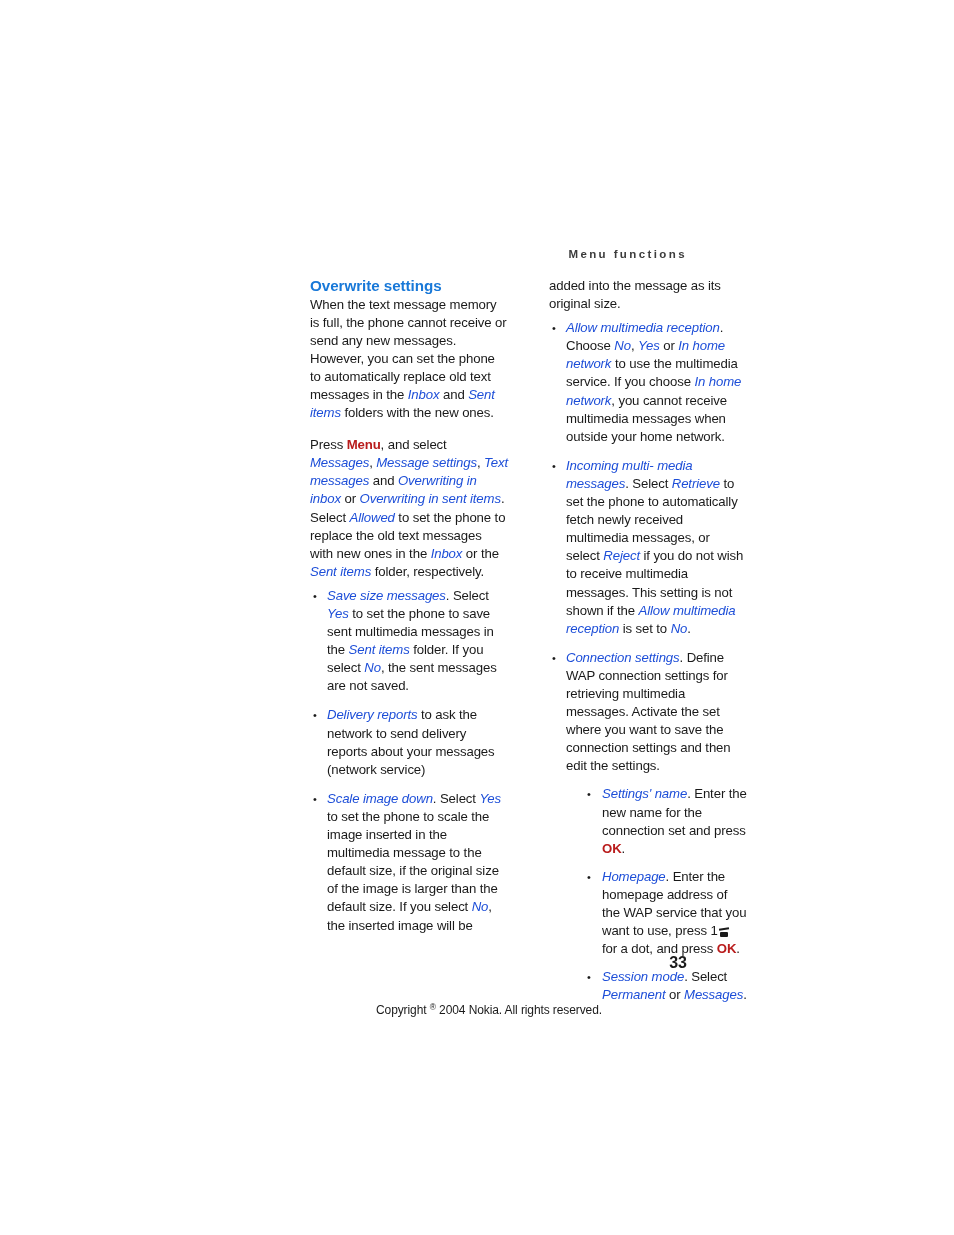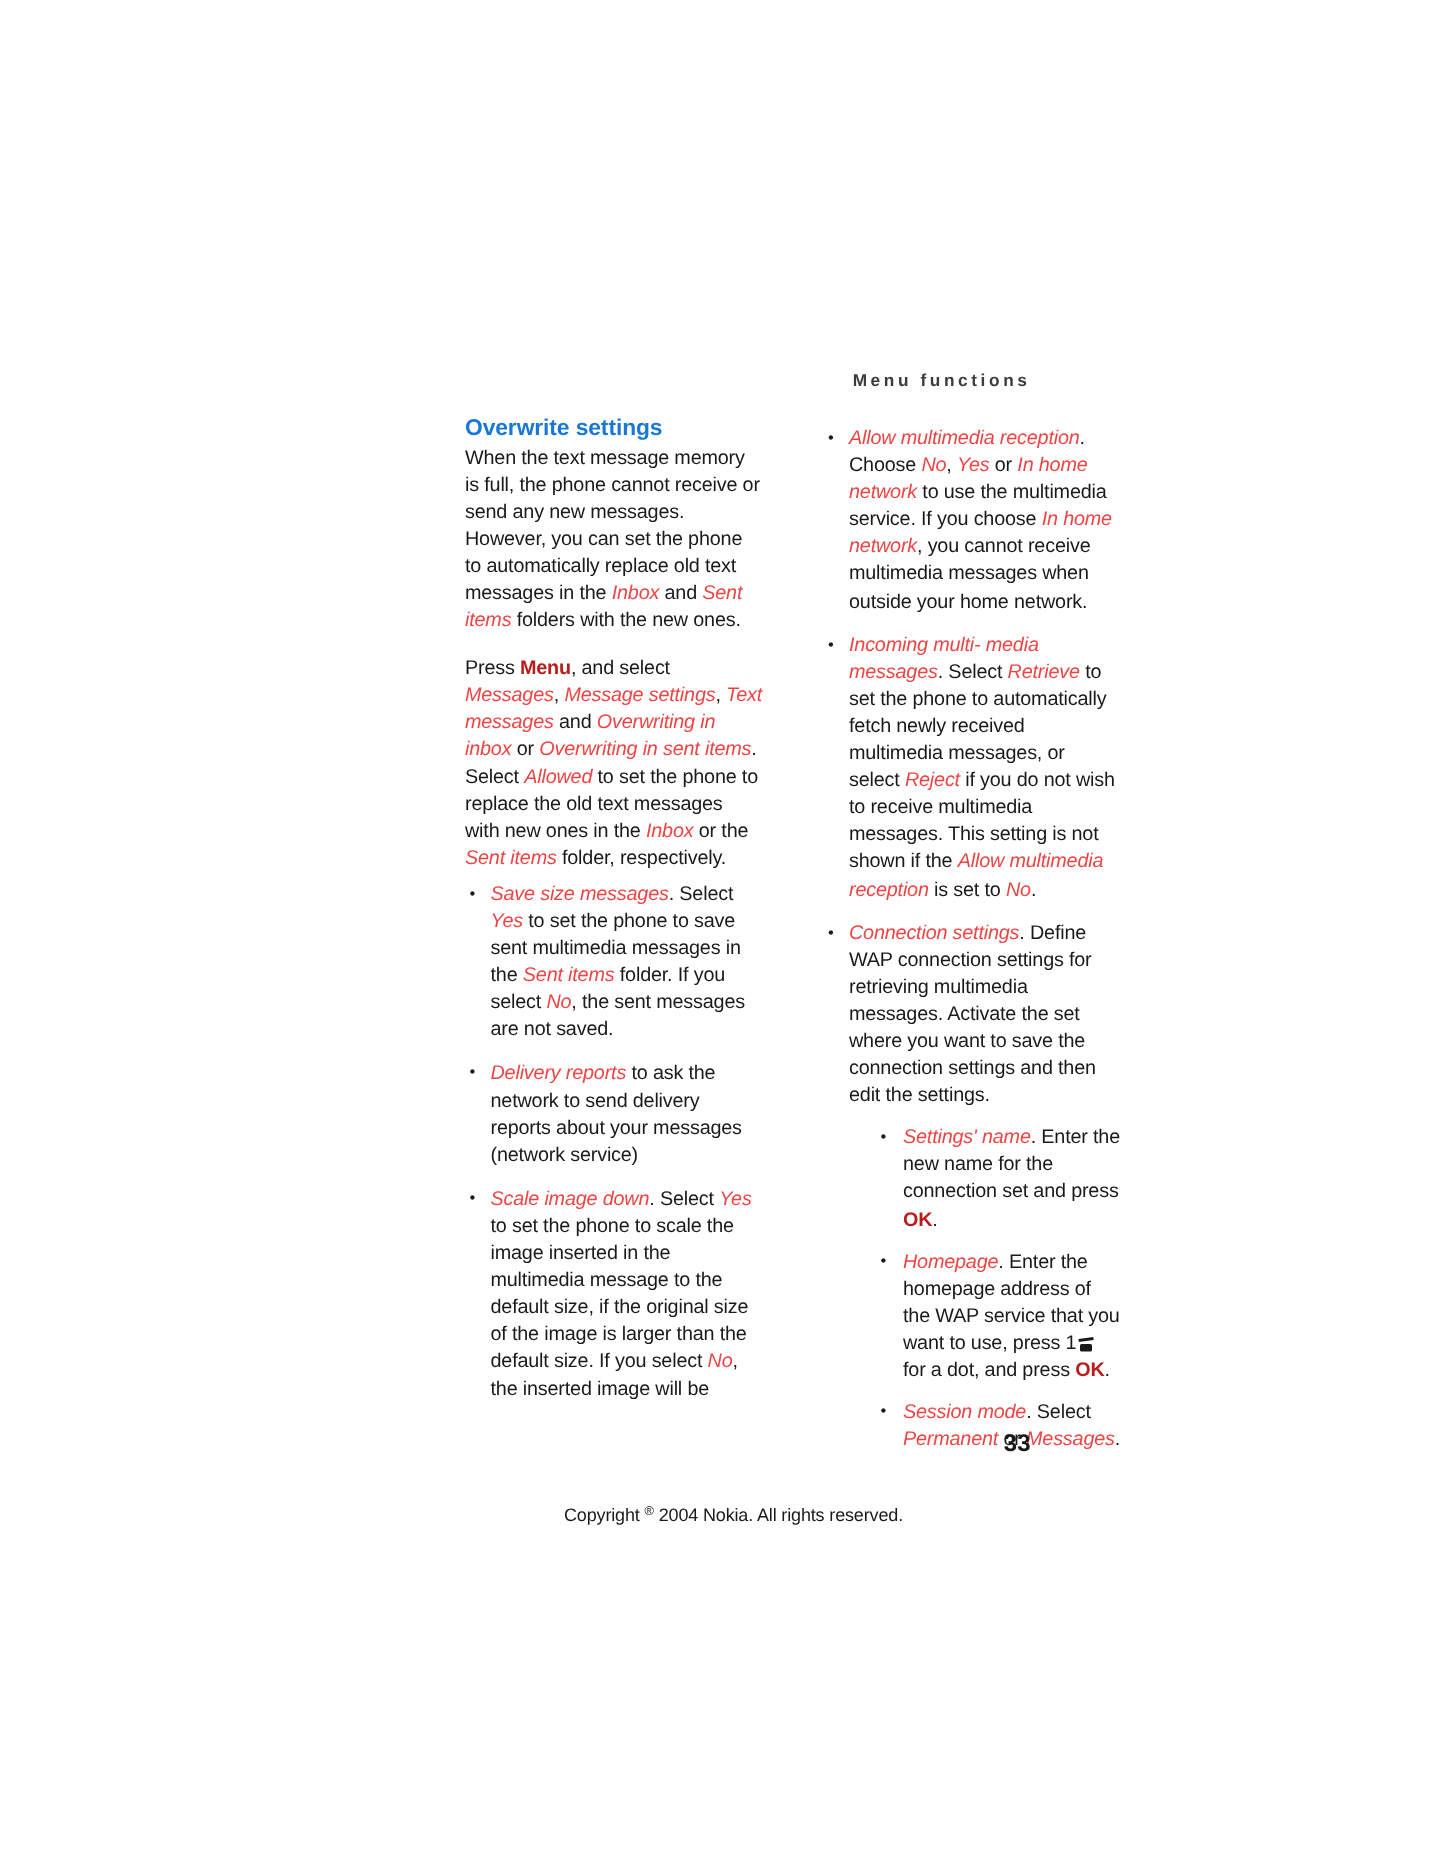--- a/index.html
+++ b/index.html
@@ -110,21 +110,21 @@
     position: absolute;
     left: 3px;
     top: 0;
     font-size: 11px;
     line-height: 18.1px;
   }
   ul.blist > li.has-sub > ul.blist2 { margin-top: 3px; margin-left: 18px; }
 
   i.term {
     font-style: italic;
-    color: #ef4444;
+    color: #1d4ed8;
     font-weight: normal;
   }
   b.key {
     font-weight: bold;
     color: #b91c1c;
   }
 
   .keyglyph {
     display: inline-block;
     position: relative;
@@ -215,20 +215,21 @@
 
         <li>
           <span class="bullet">•</span><i class="term">Scale image down</i><span>. Select </span><i class="term">Yes</i><span> to set the phone to scale the image inserted in the multimedia message to the default size, if the original size of the image is larger than the default size. If you select </span><i class="term">No</i><span>, the inserted image will be</span>
         </li>
 
       </ul>
     </div>
 
     <div class="col col-right">
 
+      <p class="para">added into the message as its original size.</p>
 
       <ul class="blist">
 
         <li>
           <span class="bullet">•</span><i class="term">Allow multimedia reception</i><span>. Choose </span><i class="term">No</i><span>, </span><i class="term">Yes</i><span> or </span><i class="term">In home network</i><span> to use the multimedia service. If you choose </span><i class="term">In home network</i><span>, you cannot receive multimedia messages when outside your home network.</span>
         </li>
 
         <li>
           <span class="bullet">•</span><i class="term">Incoming multi- media messages</i><span>. Select </span><i class="term">Retrieve</i><span> to set the phone to automatically fetch newly received multimedia messages, or select </span><i class="term">Reject</i><span> if you do not wish to receive multimedia messages. This setting is not shown if the </span><i class="term">Allow multimedia reception</i><span> is set to </span><i class="term">No</i><span>.</span>
         </li>

